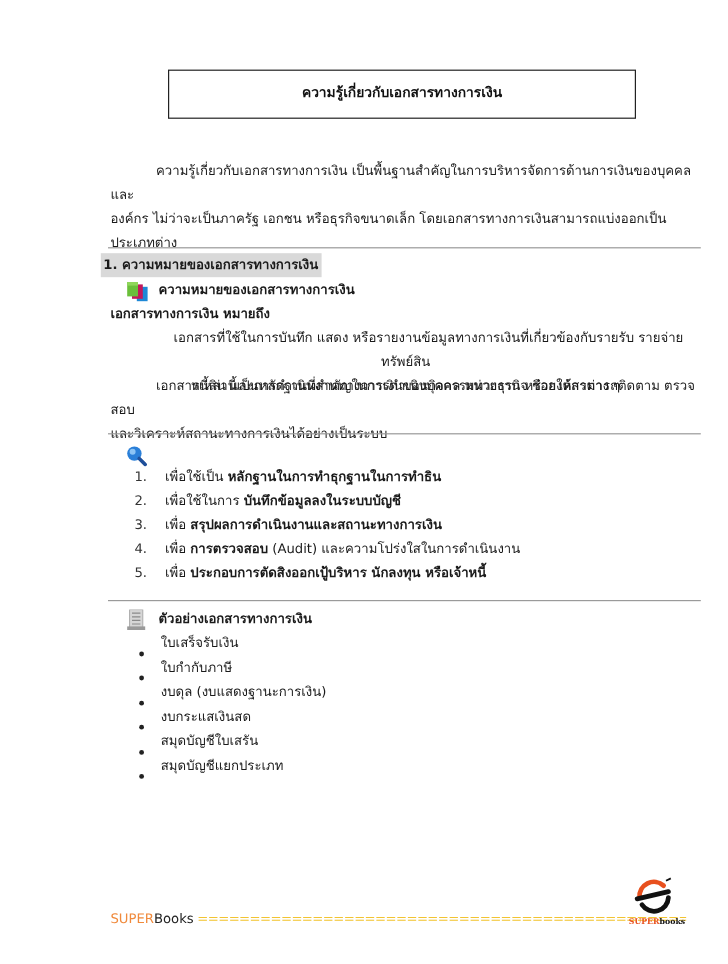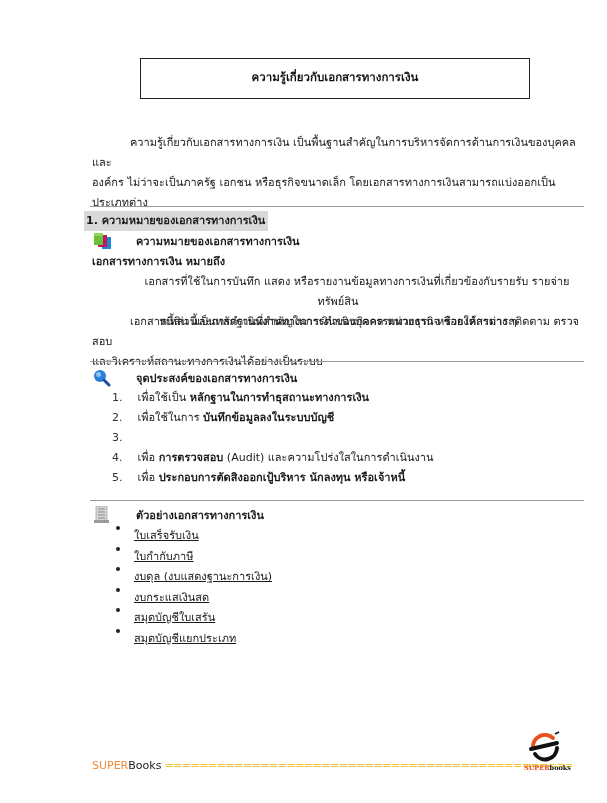--- a/index.html
+++ b/index.html
@@ -61,28 +61,27 @@
       top: 211px;
       height: 20px;
       padding: 0 3px 0 2px;
       background: #d9d9d9;
       line-height: 20px;
       font-size: 11px;
       font-weight: bold;
     }
     .sub-heading {
       position: absolute;
-      left: 60px;
+      left: 72px;
       height: 20px;
       line-height: 20px;
       font-weight: bold;
       font-size: 11px;
       display: flex;
-      align-items: flex-start;
-      gap: 16px;
+      align-items: flex-end;
     }
     .sub-heading .icon {
       width: 22px;
       height: 18px;
       margin-right: 6px;
       display: inline-block;
       position: relative;
     }
     .plain-line {
       position: absolute;
@@ -126,22 +125,21 @@
       top: 526px;
       margin: 0;
       padding: 0;
       list-style: none;
       font-size: 11px;
     }
     ul.examples li {
       height: 20.5px;
       line-height: 20.5px;
       display: flex;
-      align-items: flex-start;
-      text-decoration: underline;
+      align-items: flex-end;
     }
     ul.examples .bullet {
       display: inline-block;
       width: 4px; height: 4px;
       border-radius: 50%;
       background: #222;
       margin-left: 24px;
       margin-right: 14px;
     }
     .footer {
@@ -230,34 +228,34 @@
   <div class="divider" style="top:361px;"></div>
 
   <div class="sub-heading" style="top:369px;">
     <span class="icon">
       <svg width="22" height="18" viewBox="0 0 22 18">
         <circle cx="8" cy="7" r="6" fill="#2a7fd8"></circle>
         <circle cx="6.5" cy="5.5" r="2.5" fill="#8cc4f5"></circle>
         <line x1="12" y1="11" x2="17" y2="16" stroke="#1f4f9a" stroke-width="3" stroke-linecap="round"></line>
       </svg>
     </span>
-    <span>จุดประสงค์ของเอกสารทางการเงิน</span>
   </div>
 
   <ol class="purpose">
     <li>
       <span class="num">1.</span>
-      <span>&nbsp;<span>เพื่อใช้เป็น </span><span class="strong">หลักฐานในการทำธุสถานะทางการเงิน</span><span></span></span>
+      <span>&nbsp;<span>เพื่อใช้เป็น </span><span class="strong">หลักฐานในการทำธุกฐานในการทำธิน</span><span></span></span>
     </li>
     <li>
       <span class="num">2.</span>
       <span>&nbsp;<span>เพื่อใช้ในการ </span><span class="strong">บันทึกข้อมูลลงในระบบบัญชี</span><span></span></span>
     </li>
     <li>
       <span class="num">3.</span>
+      <span>&nbsp;<span>เพื่อ </span><span class="strong">สรุปผลการดำเนินงานและสถานะทางการเงิน</span><span></span></span>
     </li>
     <li>
       <span class="num">4.</span>
       <span>&nbsp;<span>เพื่อ </span><span class="strong">การตรวจสอบ</span><span> (Audit) และความโปร่งใสในการดำเนินงาน</span></span>
     </li>
     <li>
       <span class="num">5.</span>
       <span>&nbsp;<span>เพื่อ </span><span class="strong">ประกอบการตัดสิงออกเปู้บริหาร นักลงทุน หรือเจ้าหนี้</span><span></span></span>
     </li>
   </ol>

